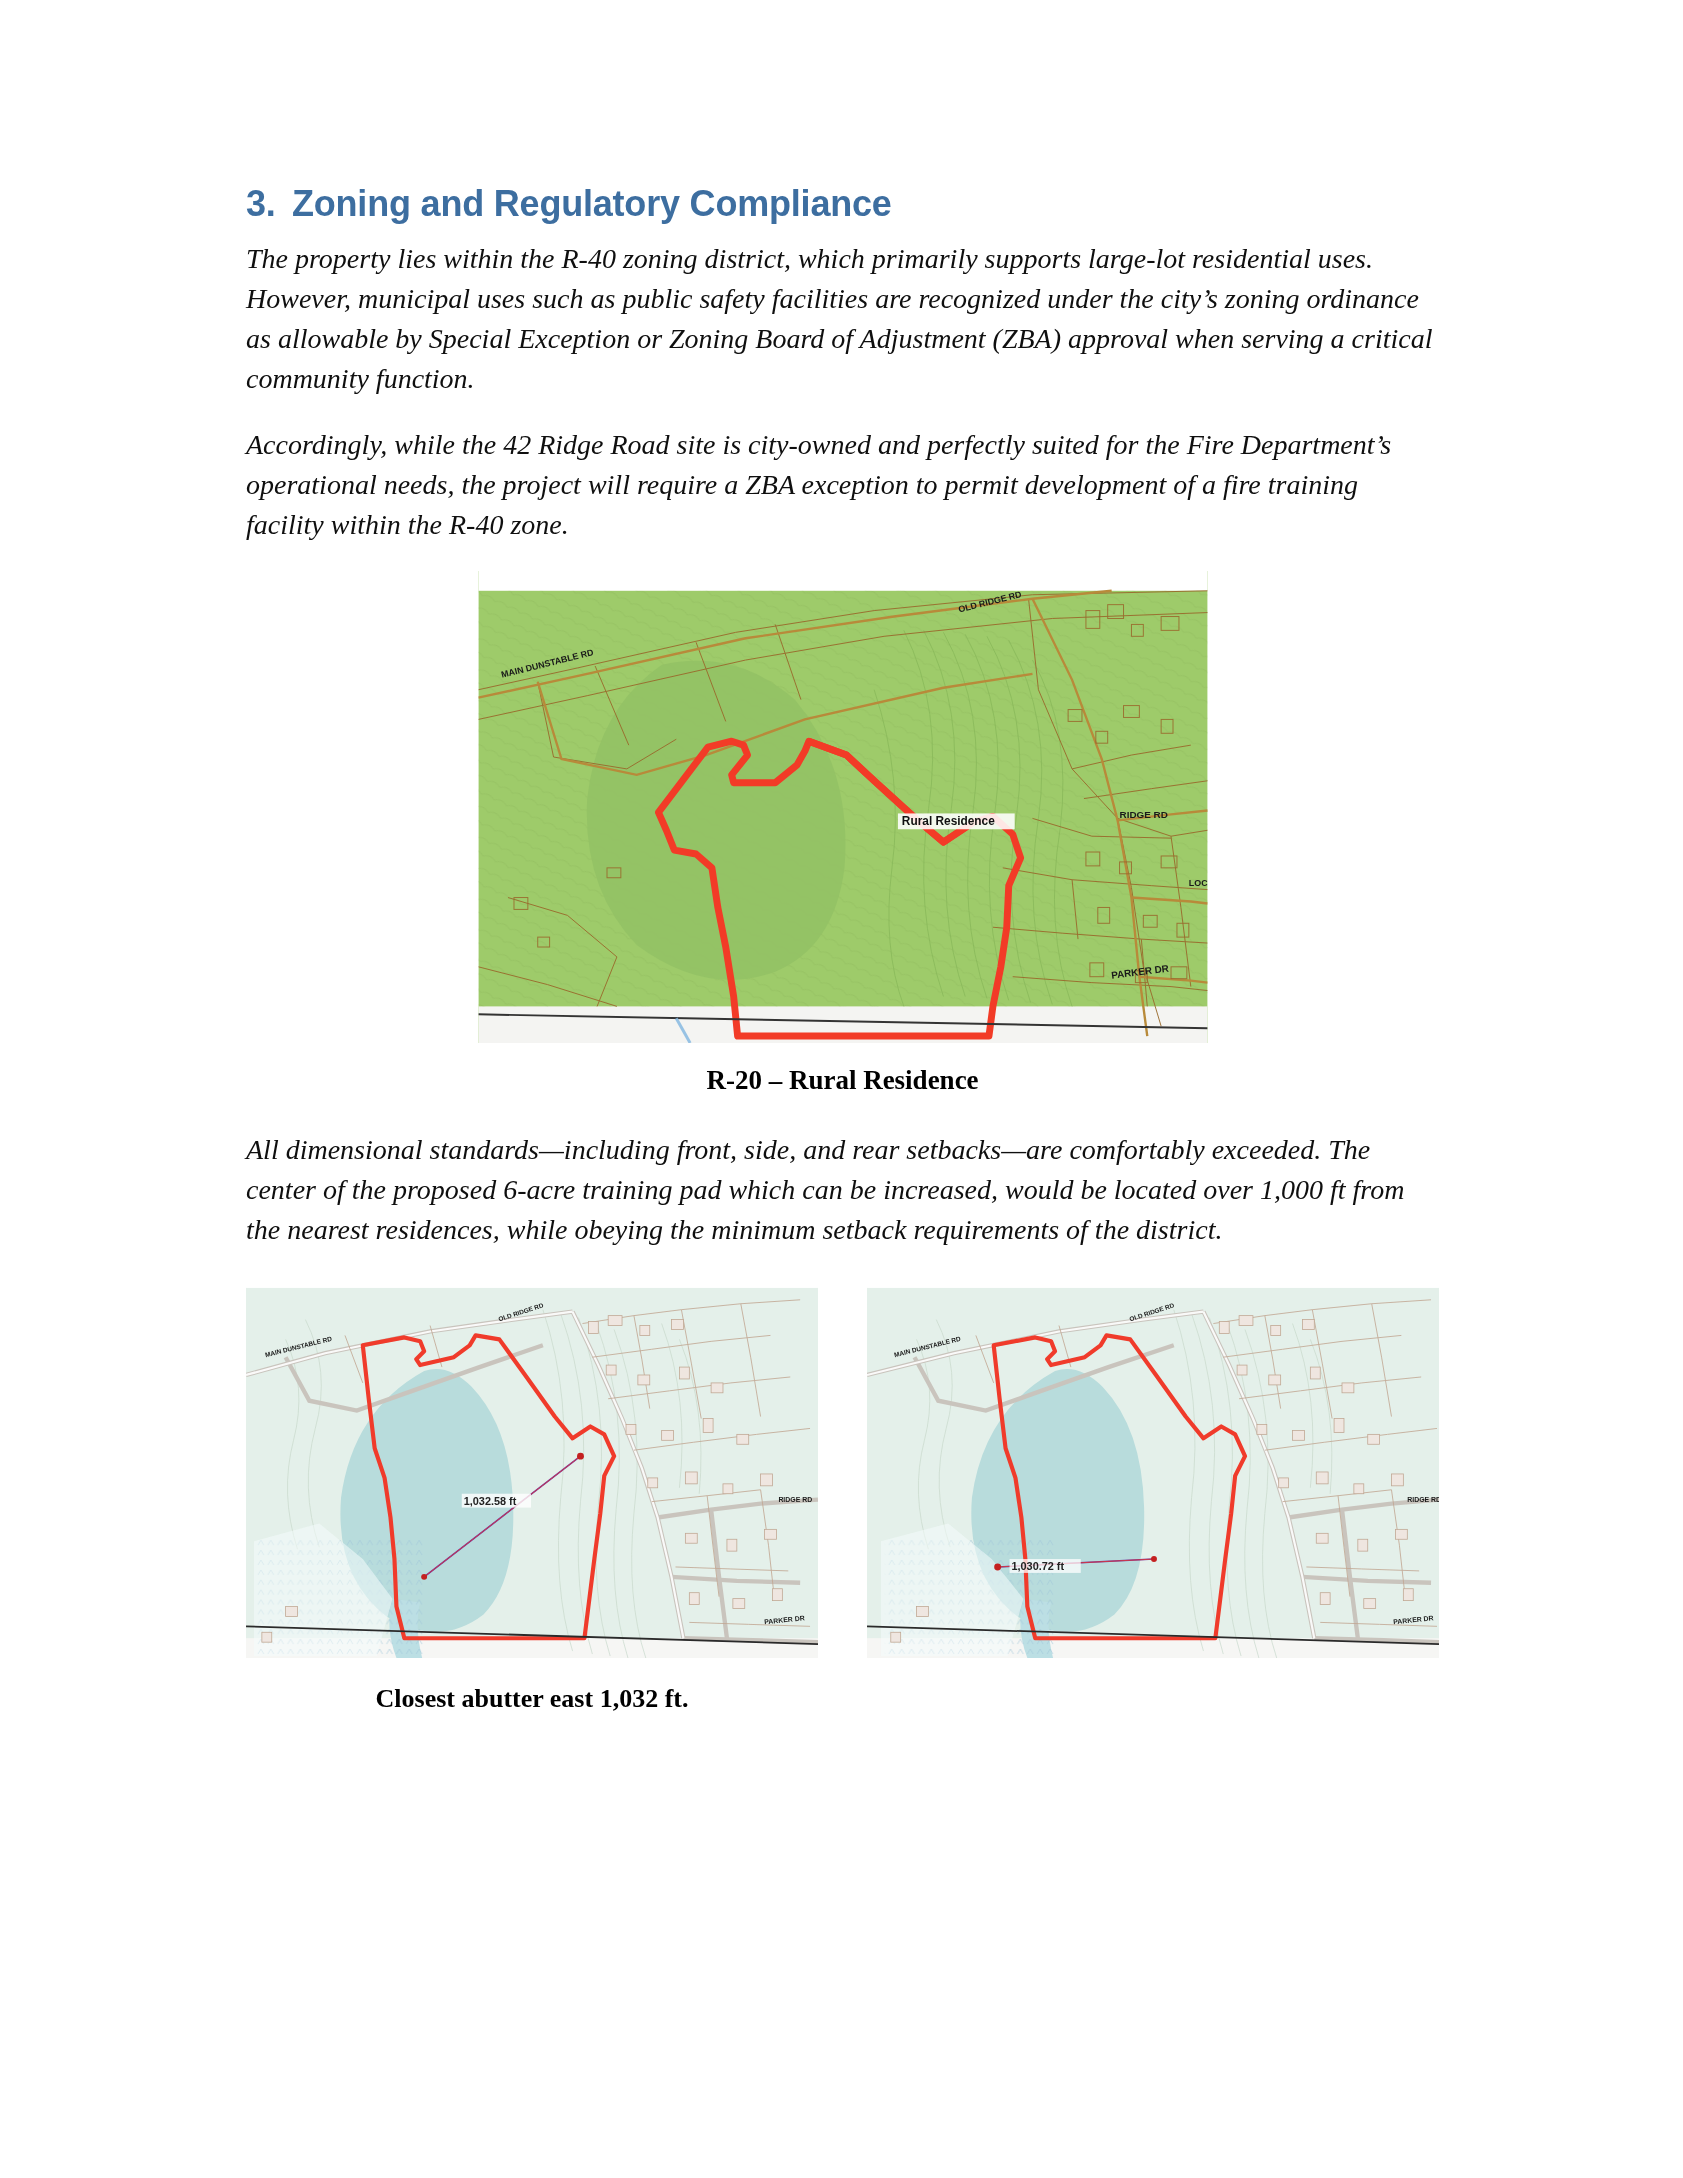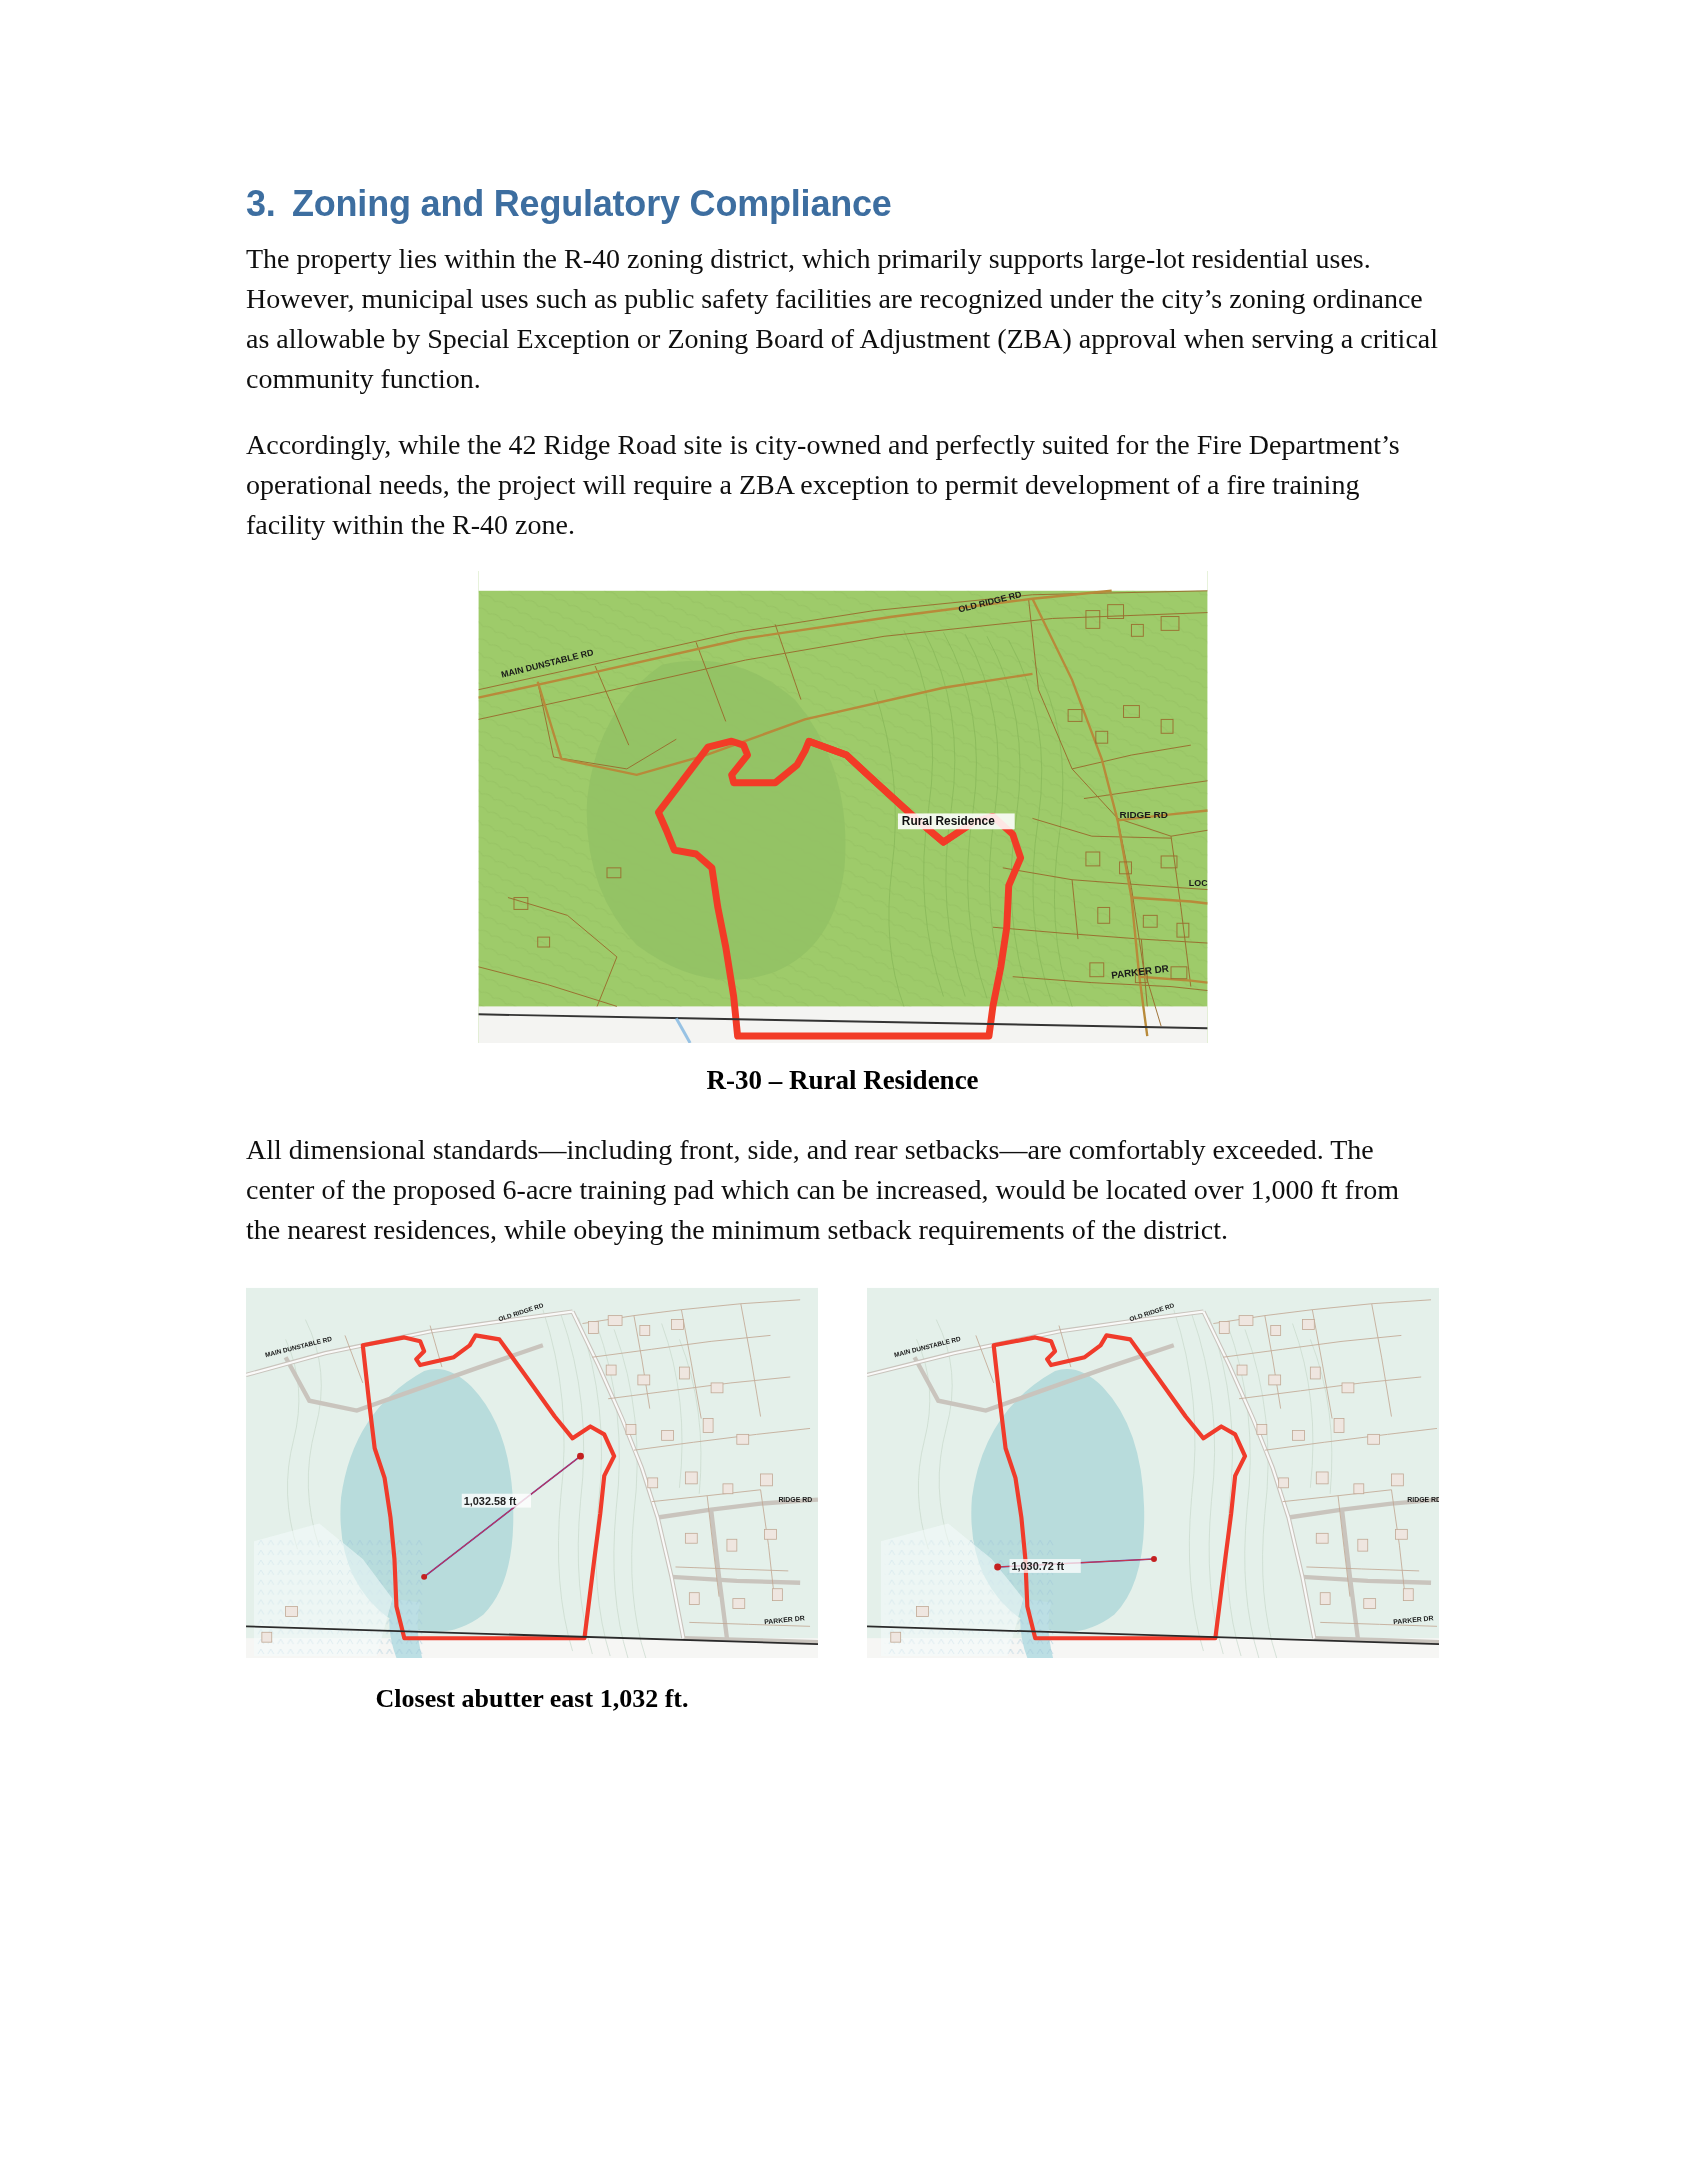--- a/index.html
+++ b/index.html
@@ -41,20 +41,21 @@
     width: 46px;
   }
 
   p.body-text {
     font-family: "Liberation Serif", serif;
     font-size: 28px;
     line-height: 40px;
     color: #0f0f0f;
     margin: 0 0 26px 0;
     text-align: left;
+    font-style: italic;
   }
 
   .figure-block {
     margin: 30px 0 0 0;
   }
   .figure-single {
     width: 730px;
     margin: 0 auto;
   }
   .map-frame {
@@ -212,21 +213,21 @@
             <text class="road-label" font-size="9" transform="translate(486,42) rotate(-14)">OLD RIDGE RD</text>
             <text class="road-label" font-size="10" x="648" y="250">RIDGE RD</text>
             <text class="road-label" font-size="10" transform="translate(640,412) rotate(-7)">PARKER DR</text>
             <text class="road-label" font-size="9" x="718" y="318">LOC</text>
 
             <path d="M0 448 L737 462" stroke="#333" stroke-width="2" fill="none"></path>
             <path d="M200 452 L214 477" stroke="#7fb5e0" stroke-width="3" fill="none" opacity="0.8"></path>
           </g>
         </svg>
       </div>
-      <div class="map-caption">R-30 – Rural Residence</div>
+      <div class="map-caption">R-20 – Rural Residence</div>
     </div>
 
     <p class="body-text" style="margin-top:34px">All dimensional standards—including front, side, and rear setbacks—are comfortably exceeded. The center of the proposed 6-acre training pad which can be increased, would be located over 1,000 ft from the nearest residences, while obeying the minimum setback requirements of the district.</p>
 
     <div class="figure-row">
 
       <div class="figure-col left">
         <div class="map-frame">
           <svg class="map-svg" width="572" height="378" viewBox="0 0 578 382" xmlns="http://www.w3.org/2000/svg">
             <defs>

